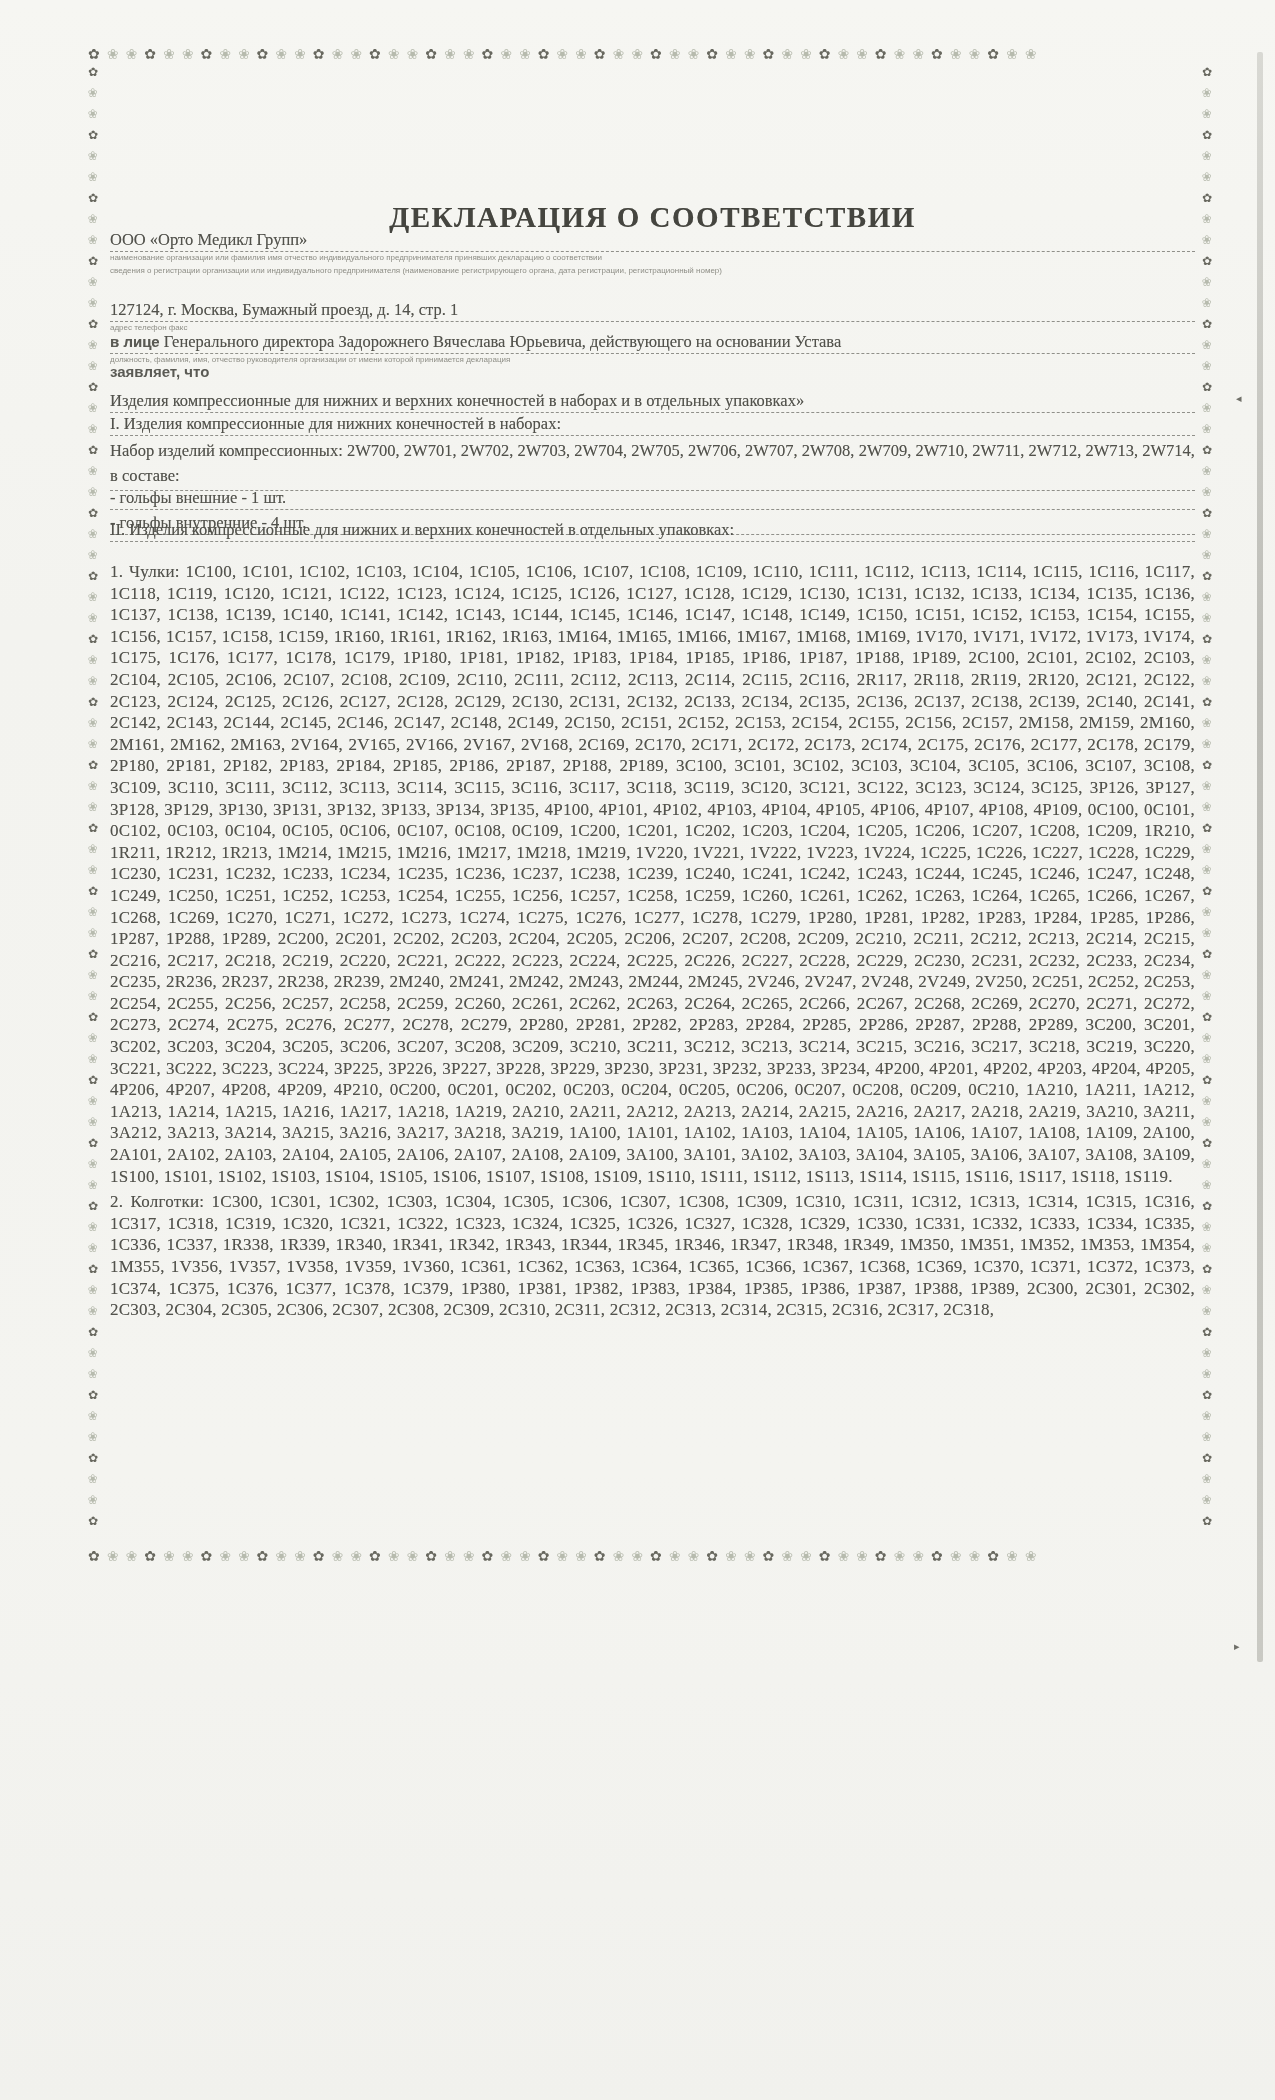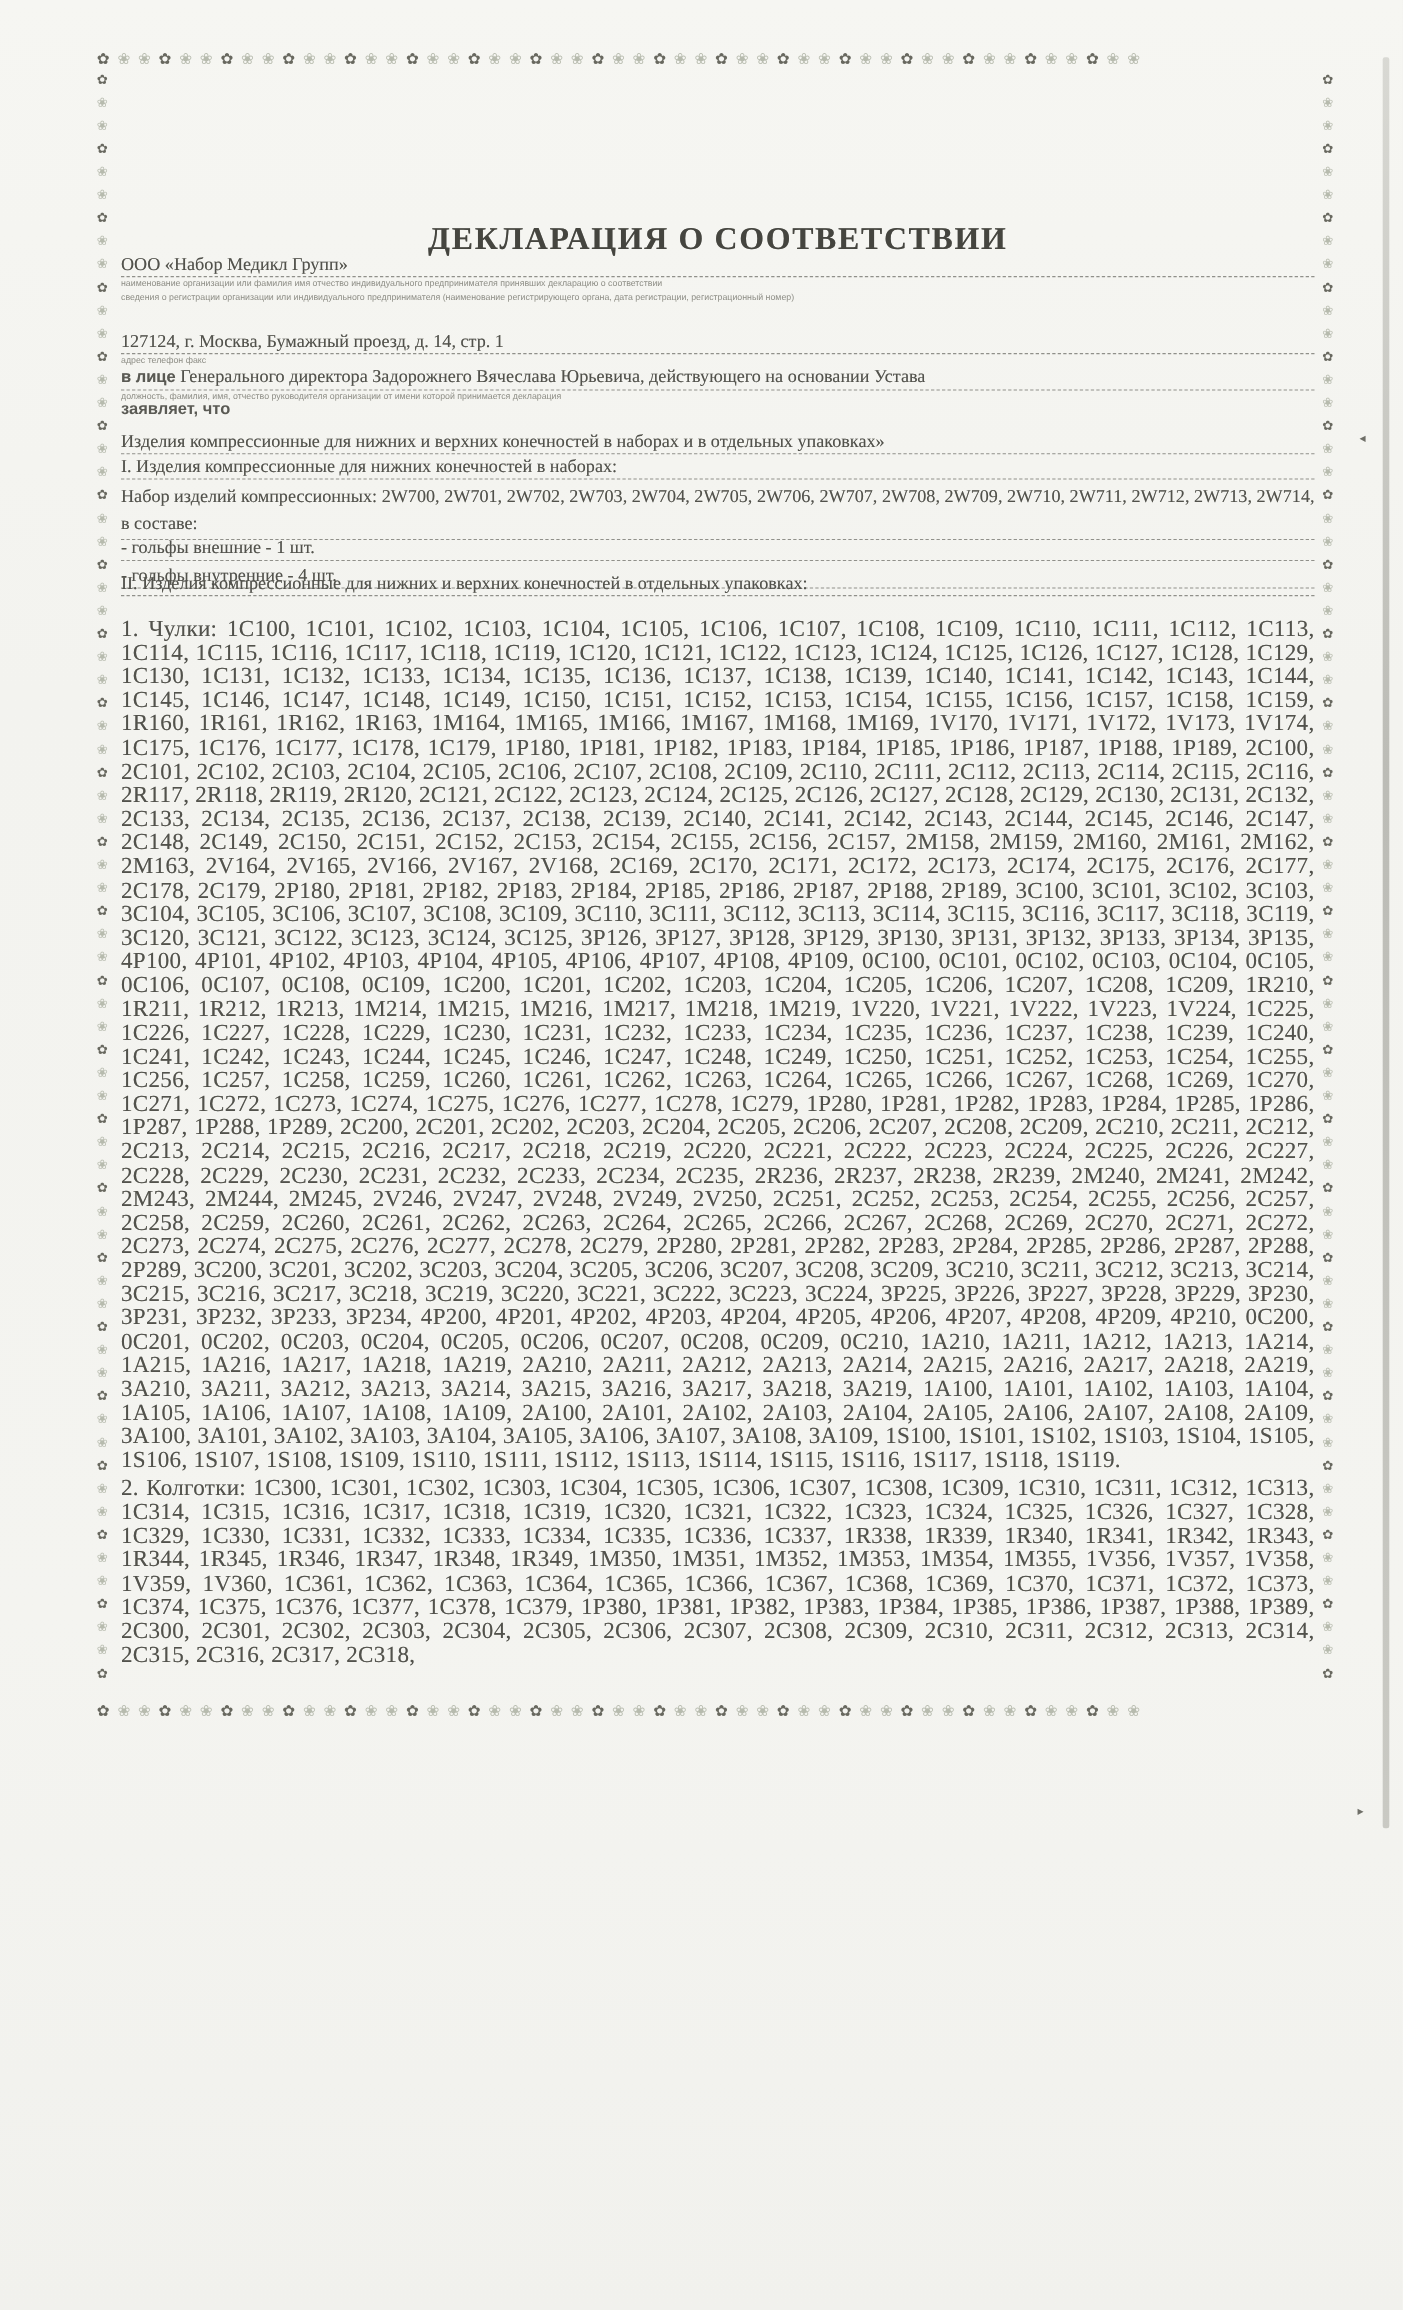--- a/index.html
+++ b/index.html
@@ -42,21 +42,21 @@
     font-size:29px;font-weight:bold;letter-spacing:1.5px;color:var(--ink_dark);
     text-shadow:0 0 .6px rgba(70,70,64,.5);}
   .fline{font-size:16.5px;line-height:19px;color:var(--ink);
     border-bottom:1.5px dashed var(--rule);padding-bottom:2px;
     text-shadow:0 0 .5px rgba(82,82,76,.45);}
   .caption{font-family:"Liberation Sans","DejaVu Sans",sans-serif;
     font-size:8px;color:var(--caption);text-align:left;line-height:10px;margin-top:1px;}
   .abs{position:absolute;left:0;width:100%;}
   .boldsans{font-family:"Liberation Sans","DejaVu Sans",sans-serif;
     font-weight:bold;font-size:15px;color:#5a5a54;}
-  .codes{font-size:21px;line-height:21.6px;letter-spacing:.25px;text-align:justify;
+  .codes{font-size:17px;line-height:21.6px;letter-spacing:.25px;text-align:justify;
     color:var(--ink);text-shadow:0 0 .5px rgba(82,82,76,.45);}
   .codes p{margin:0 0 4px 0;}
   .justify{text-align:justify;}
 </style>
 </head>
 <body>
 
 <div class="page">
 
   <div class="orn-row orn-top"><span class="orn-dark">✿</span><span class="orn-light">❀</span><span class="orn-light">❀</span><span class="orn-dark">✿</span><span class="orn-light">❀</span><span class="orn-light">❀</span><span class="orn-dark">✿</span><span class="orn-light">❀</span><span class="orn-light">❀</span><span class="orn-dark">✿</span><span class="orn-light">❀</span><span class="orn-light">❀</span><span class="orn-dark">✿</span><span class="orn-light">❀</span><span class="orn-light">❀</span><span class="orn-dark">✿</span><span class="orn-light">❀</span><span class="orn-light">❀</span><span class="orn-dark">✿</span><span class="orn-light">❀</span><span class="orn-light">❀</span><span class="orn-dark">✿</span><span class="orn-light">❀</span><span class="orn-light">❀</span><span class="orn-dark">✿</span><span class="orn-light">❀</span><span class="orn-light">❀</span><span class="orn-dark">✿</span><span class="orn-light">❀</span><span class="orn-light">❀</span><span class="orn-dark">✿</span><span class="orn-light">❀</span><span class="orn-light">❀</span><span class="orn-dark">✿</span><span class="orn-light">❀</span><span class="orn-light">❀</span><span class="orn-dark">✿</span><span class="orn-light">❀</span><span class="orn-light">❀</span><span class="orn-dark">✿</span><span class="orn-light">❀</span><span class="orn-light">❀</span><span class="orn-dark">✿</span><span class="orn-light">❀</span><span class="orn-light">❀</span><span class="orn-dark">✿</span><span class="orn-light">❀</span><span class="orn-light">❀</span><span class="orn-dark">✿</span><span class="orn-light">❀</span><span class="orn-light">❀</span></div>
@@ -208,21 +208,21 @@
 
   <div class="scan-shadow"></div>
   <div class="scan-mark" style="left:1236px;top:392px;">◂</div>
   <div class="scan-mark" style="left:1234px;top:1640px;">▸</div>
 
   <div class="content">
 
     <h1 class="title">ДЕКЛАРАЦИЯ О СООТВЕТСТВИИ</h1>
 
     <div class="abs" style="top:48px;">
-      <div class="fline"><span>ООО «Набор Медикл Групп»</span></div>
+      <div class="fline"><span>ООО «Орто Медикл Групп»</span></div>
       <div class="caption">наименование организации или фамилия имя отчество индивидуального предпринимателя принявших декларацию о соответствии</div>
     </div>
 
     <div class="abs" style="top:83px;">
       <div class="caption">сведения о регистрации организации или индивидуального предпринимателя (наименование регистрирующего органа, дата регистрации, регистрационный номер)</div>
     </div>
 
     <div class="abs" style="top:118px;">
       <div class="fline"><span>127124, г. Москва, Бумажный проезд, д. 14, стр. 1</span></div>
       <div class="caption">адрес  телефон  факс</div>

